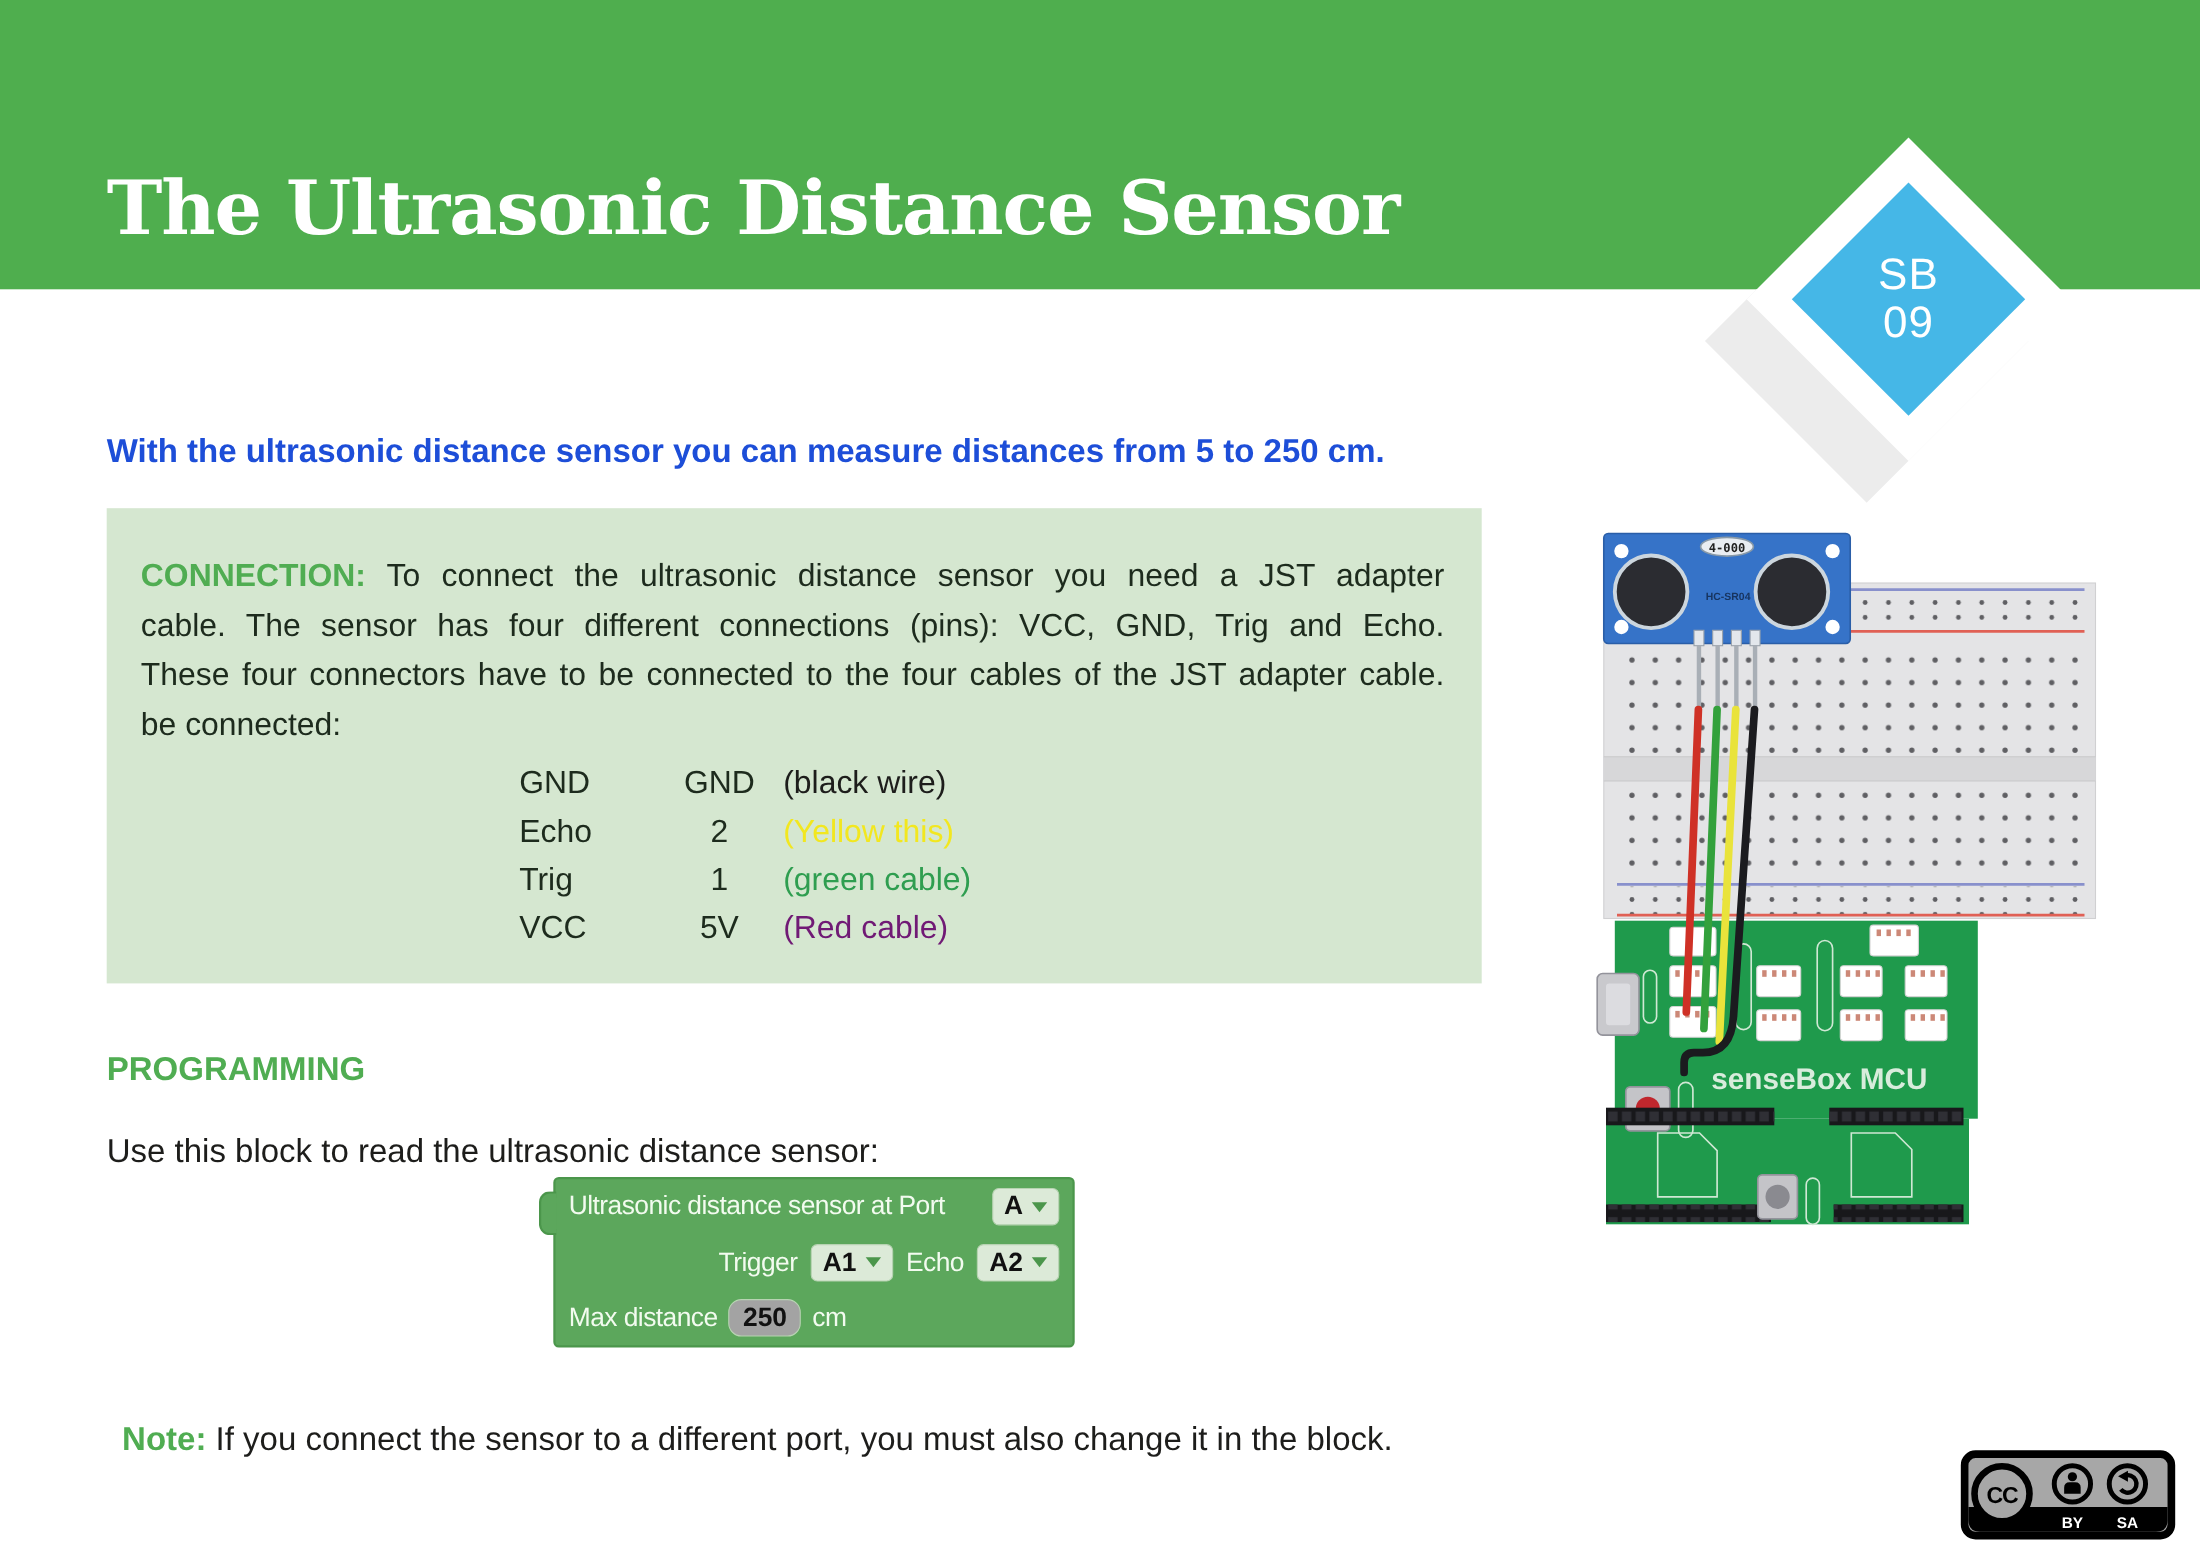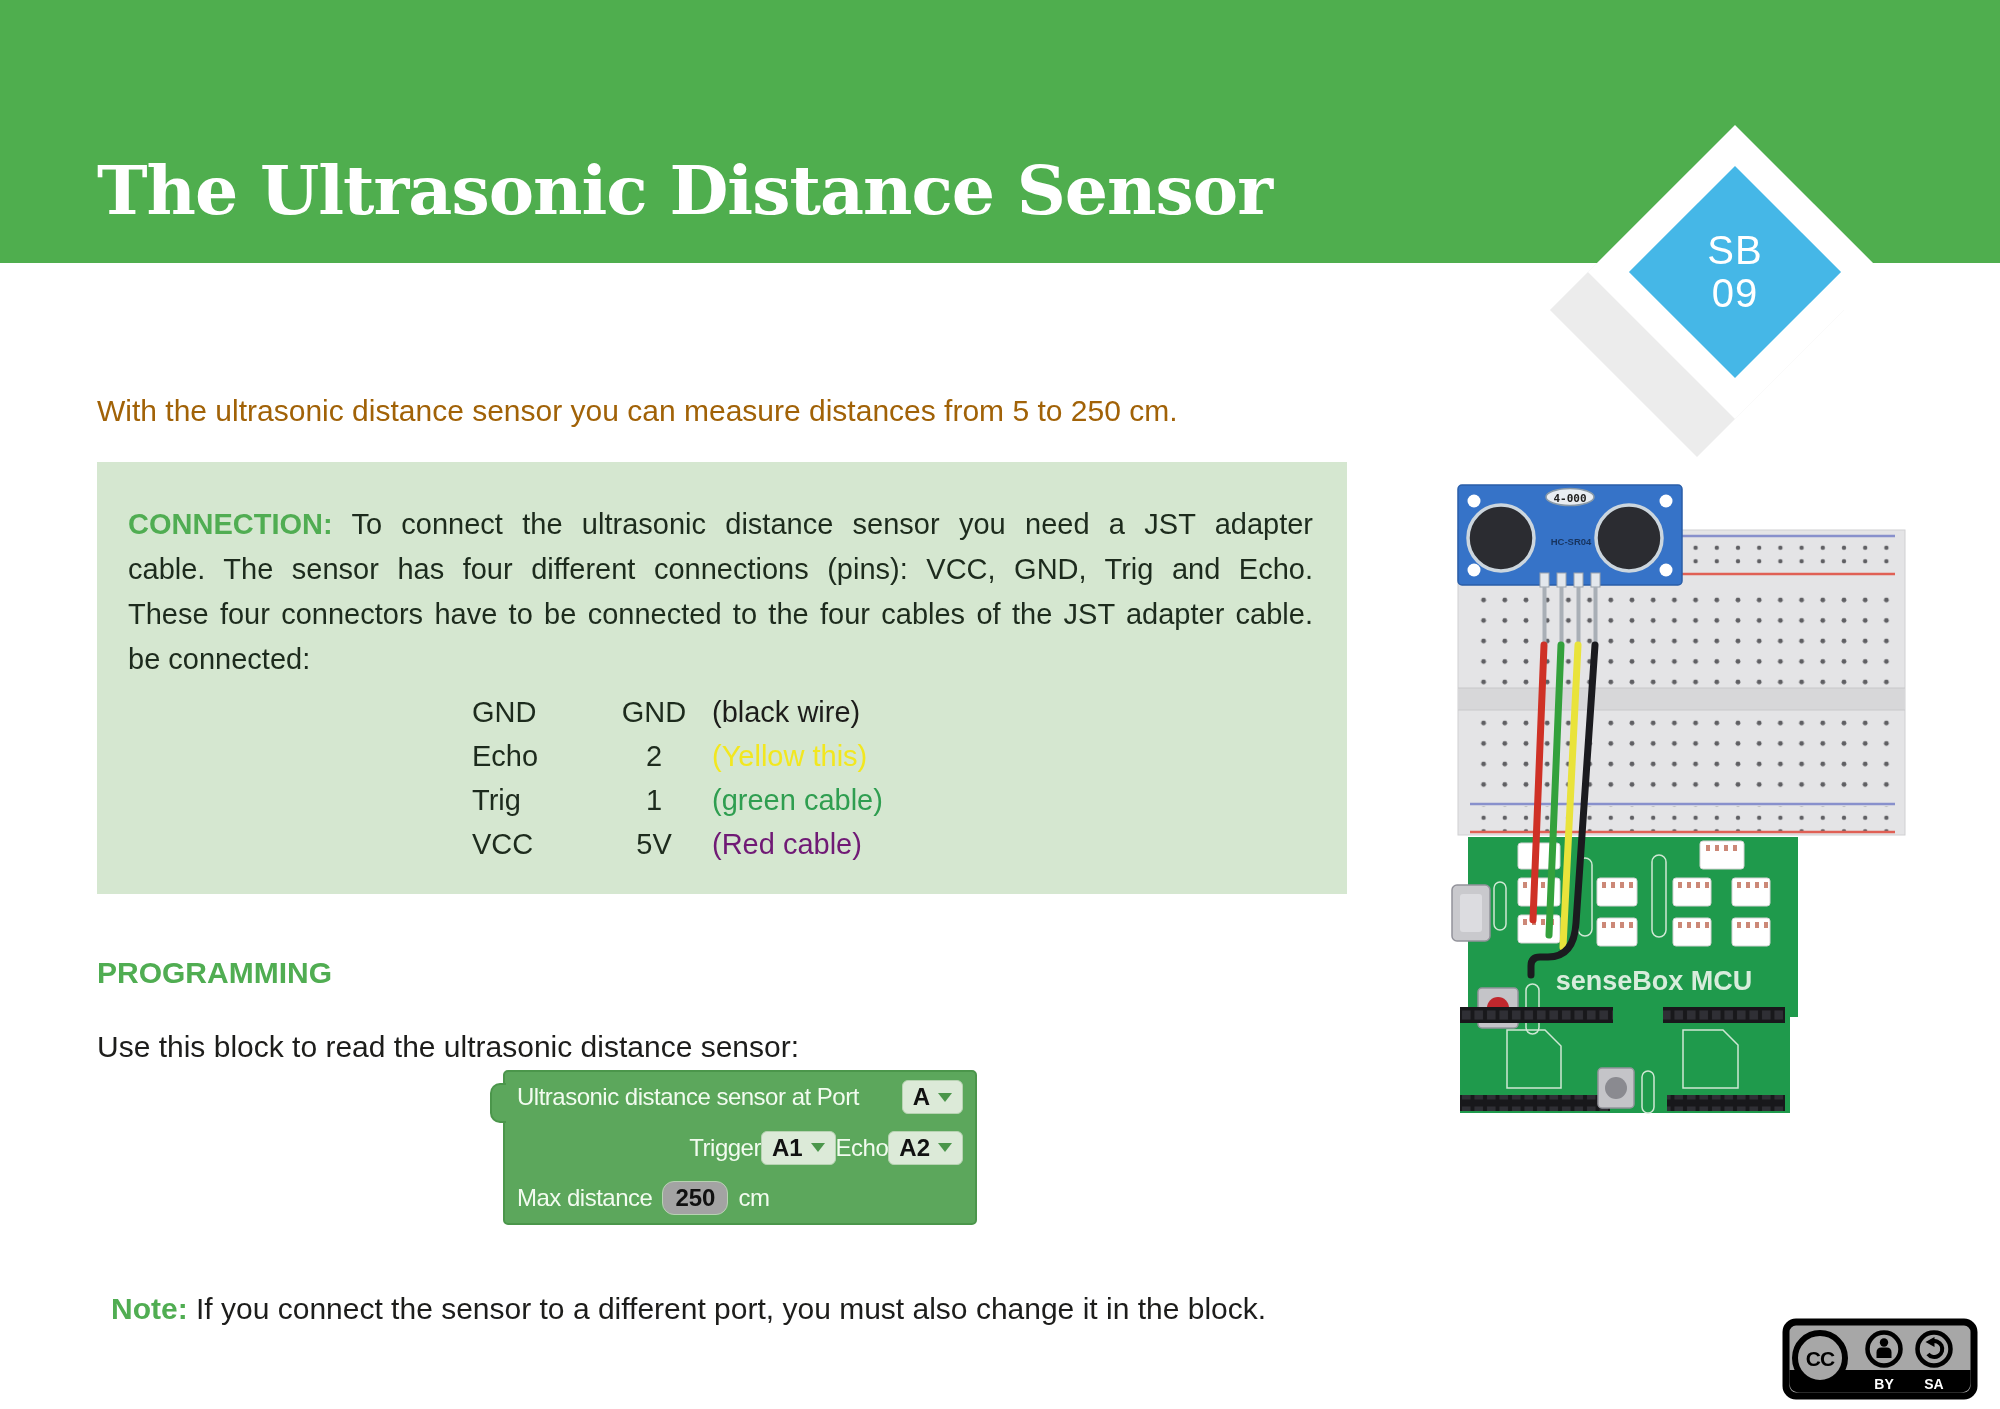--- a/index.html
+++ b/index.html
@@ -18,21 +18,21 @@
   .diamond-shadow-clip{position:absolute;left:1450px;top:263px;width:500px;height:260px;overflow:hidden;}
   .diamond-shadow{position:absolute;left:143px;top:-57px;width:208px;height:208px;background:#ececec;transform:rotate(45deg);}
   .diamond-white{position:absolute;left:1631px;top:168px;width:208px;height:208px;background:#ffffff;transform:rotate(45deg);}
   .diamond-blue{position:absolute;left:1660px;top:197px;width:150px;height:150px;background:#45b7e7;transform:rotate(45deg);}
   .diamond-text{
     position:absolute;left:1660px;top:197px;width:150px;height:150px;
     display:flex;flex-direction:column;align-items:center;justify-content:center;
     color:#ffffff;font-size:40px;line-height:1.08;letter-spacing:1px;
   }
   
-  .intro-line{position:absolute;left:97px;top:394px;font-size:30px;color:#a16207;}
+  .intro-line{position:absolute;left:97px;top:394px;font-size:30px;color:#1d4ed8;font-weight:bold;}
   .connection-box{
     position:absolute;left:97px;top:462px;width:1250px;height:432px;background:#d5e7d0;
     box-sizing:border-box;padding:40px 34px 0 31px;font-size:29px;line-height:45px;color:#1d2b1d;
   }
   .jline{text-align:justify;text-align-last:justify;}
   .lastline{text-align:left;}
   .green-label{color:#50ad52;font-weight:bold;}
   .pin-table{margin-top:8px;margin-left:344px;}
   .pin-row{display:flex;line-height:44px;}
   .pin-cell{width:132px;text-align:left;}
@@ -52,21 +52,21 @@
     padding:8px 12px;display:flex;flex-direction:column;justify-content:space-between;
     color:#f2fbef;font-size:24px;letter-spacing:-0.5px;
   }
   .block-tab{
     position:absolute;left:-15px;top:11px;width:16px;height:40px;
     background:#5ca75c;border:2px solid #4b964b;border-right:none;
     border-radius:10px 0 0 10px;box-sizing:border-box;
   }
   .block-row{display:flex;align-items:center;}
   .row1{justify-content:space-between;}
-  .row2{justify-content:flex-end;gap:0;}
+  .row2{justify-content:flex-end;gap:12px;}
   .row3{justify-content:flex-start;gap:10px;}
   .dropdown{
     display:inline-flex;align-items:center;gap:8px;background:#dcead8;border:1px solid #b7d3b2;
     border-radius:6px;padding:2px 10px;color:#111;font-weight:bold;letter-spacing:0;
   }
   .dd-caret{width:0;height:0;border-left:7px solid transparent;border-right:7px solid transparent;border-top:9px solid #4b964b;}
   .value-pill{
     display:inline-block;background:#a3a3a3;border:1px solid #b7d3b2;border-radius:12px;
     padding:2px 12px;color:#111;font-weight:bold;letter-spacing:0;
   }

